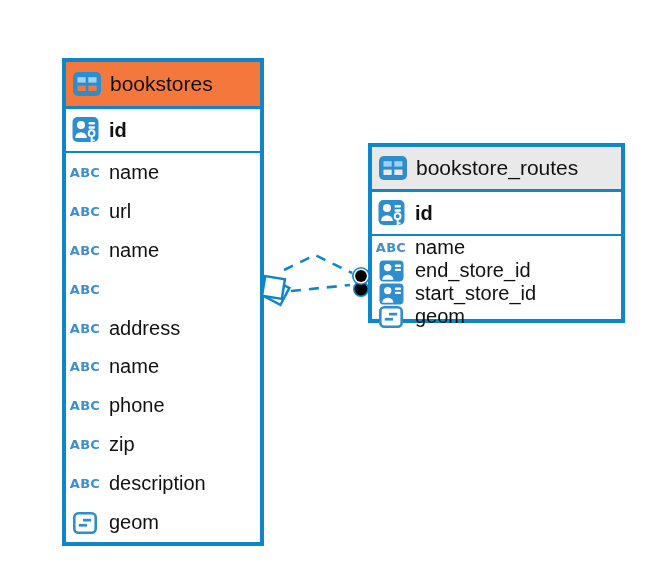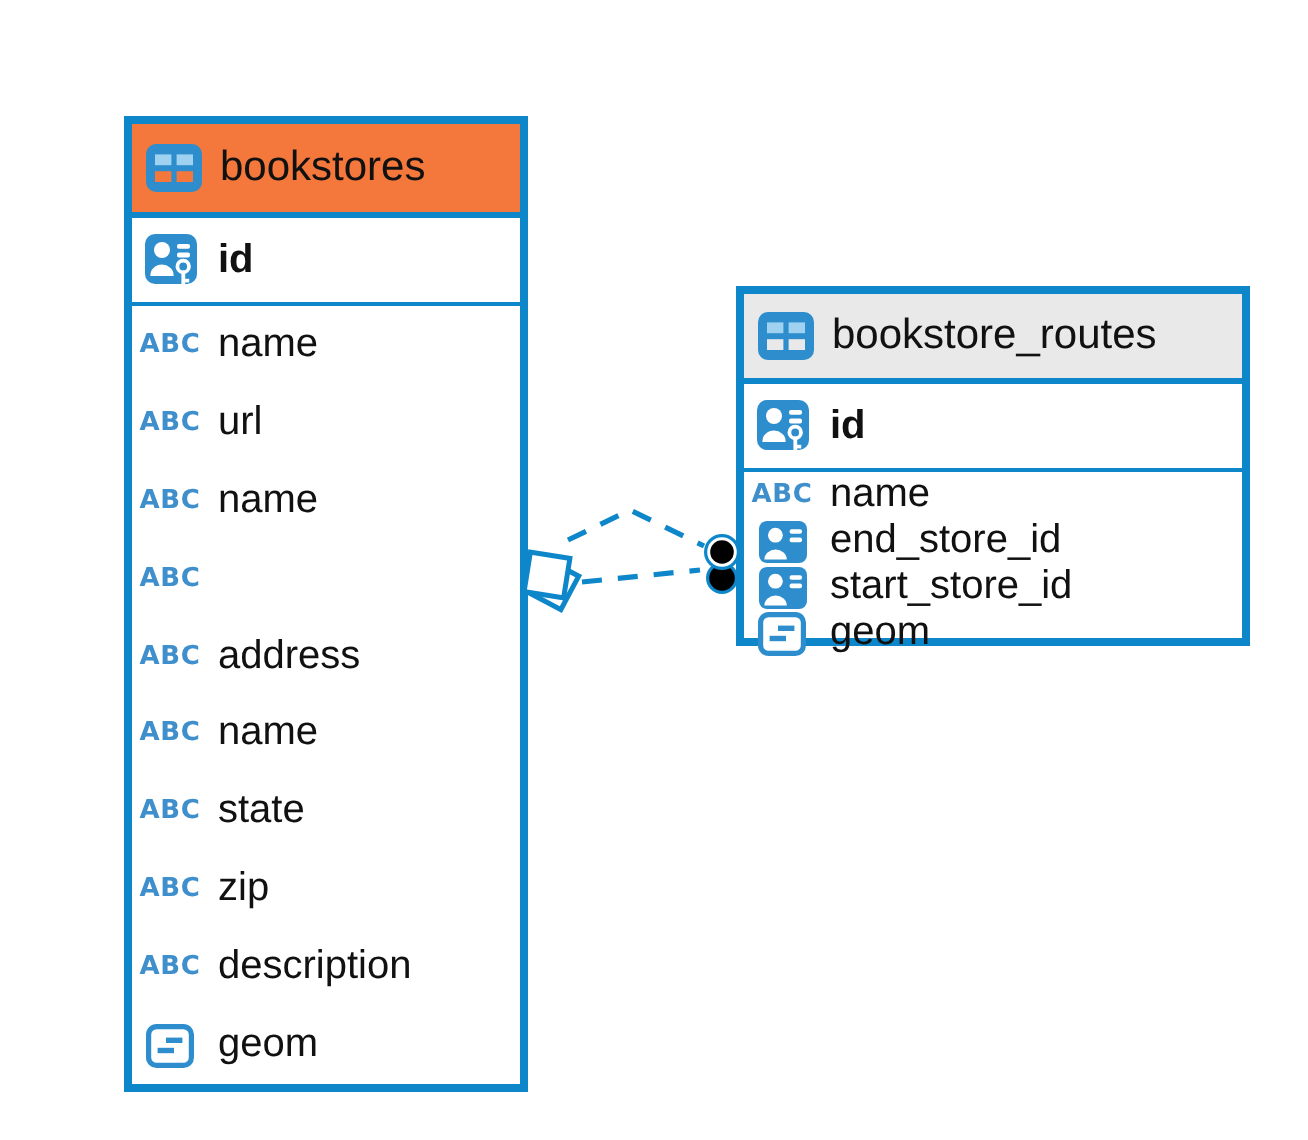--- a/index.html
+++ b/index.html
@@ -85,21 +85,21 @@
       <div class="row">
         <span class="abc">ABC</span>
         <span class="lbl">address</span>
       </div>
       <div class="row">
         <span class="abc">ABC</span>
         <span class="lbl">name</span>
       </div>
       <div class="row">
         <span class="abc">ABC</span>
-        <span class="lbl">state</span>
+        <span class="lbl">phone</span>
       </div>
       <div class="row">
         <span class="abc">ABC</span>
         <span class="lbl">zip</span>
       </div>
       <div class="row">
         <span class="abc">ABC</span>
         <span class="lbl">description</span>
       </div>
       <div class="row">

